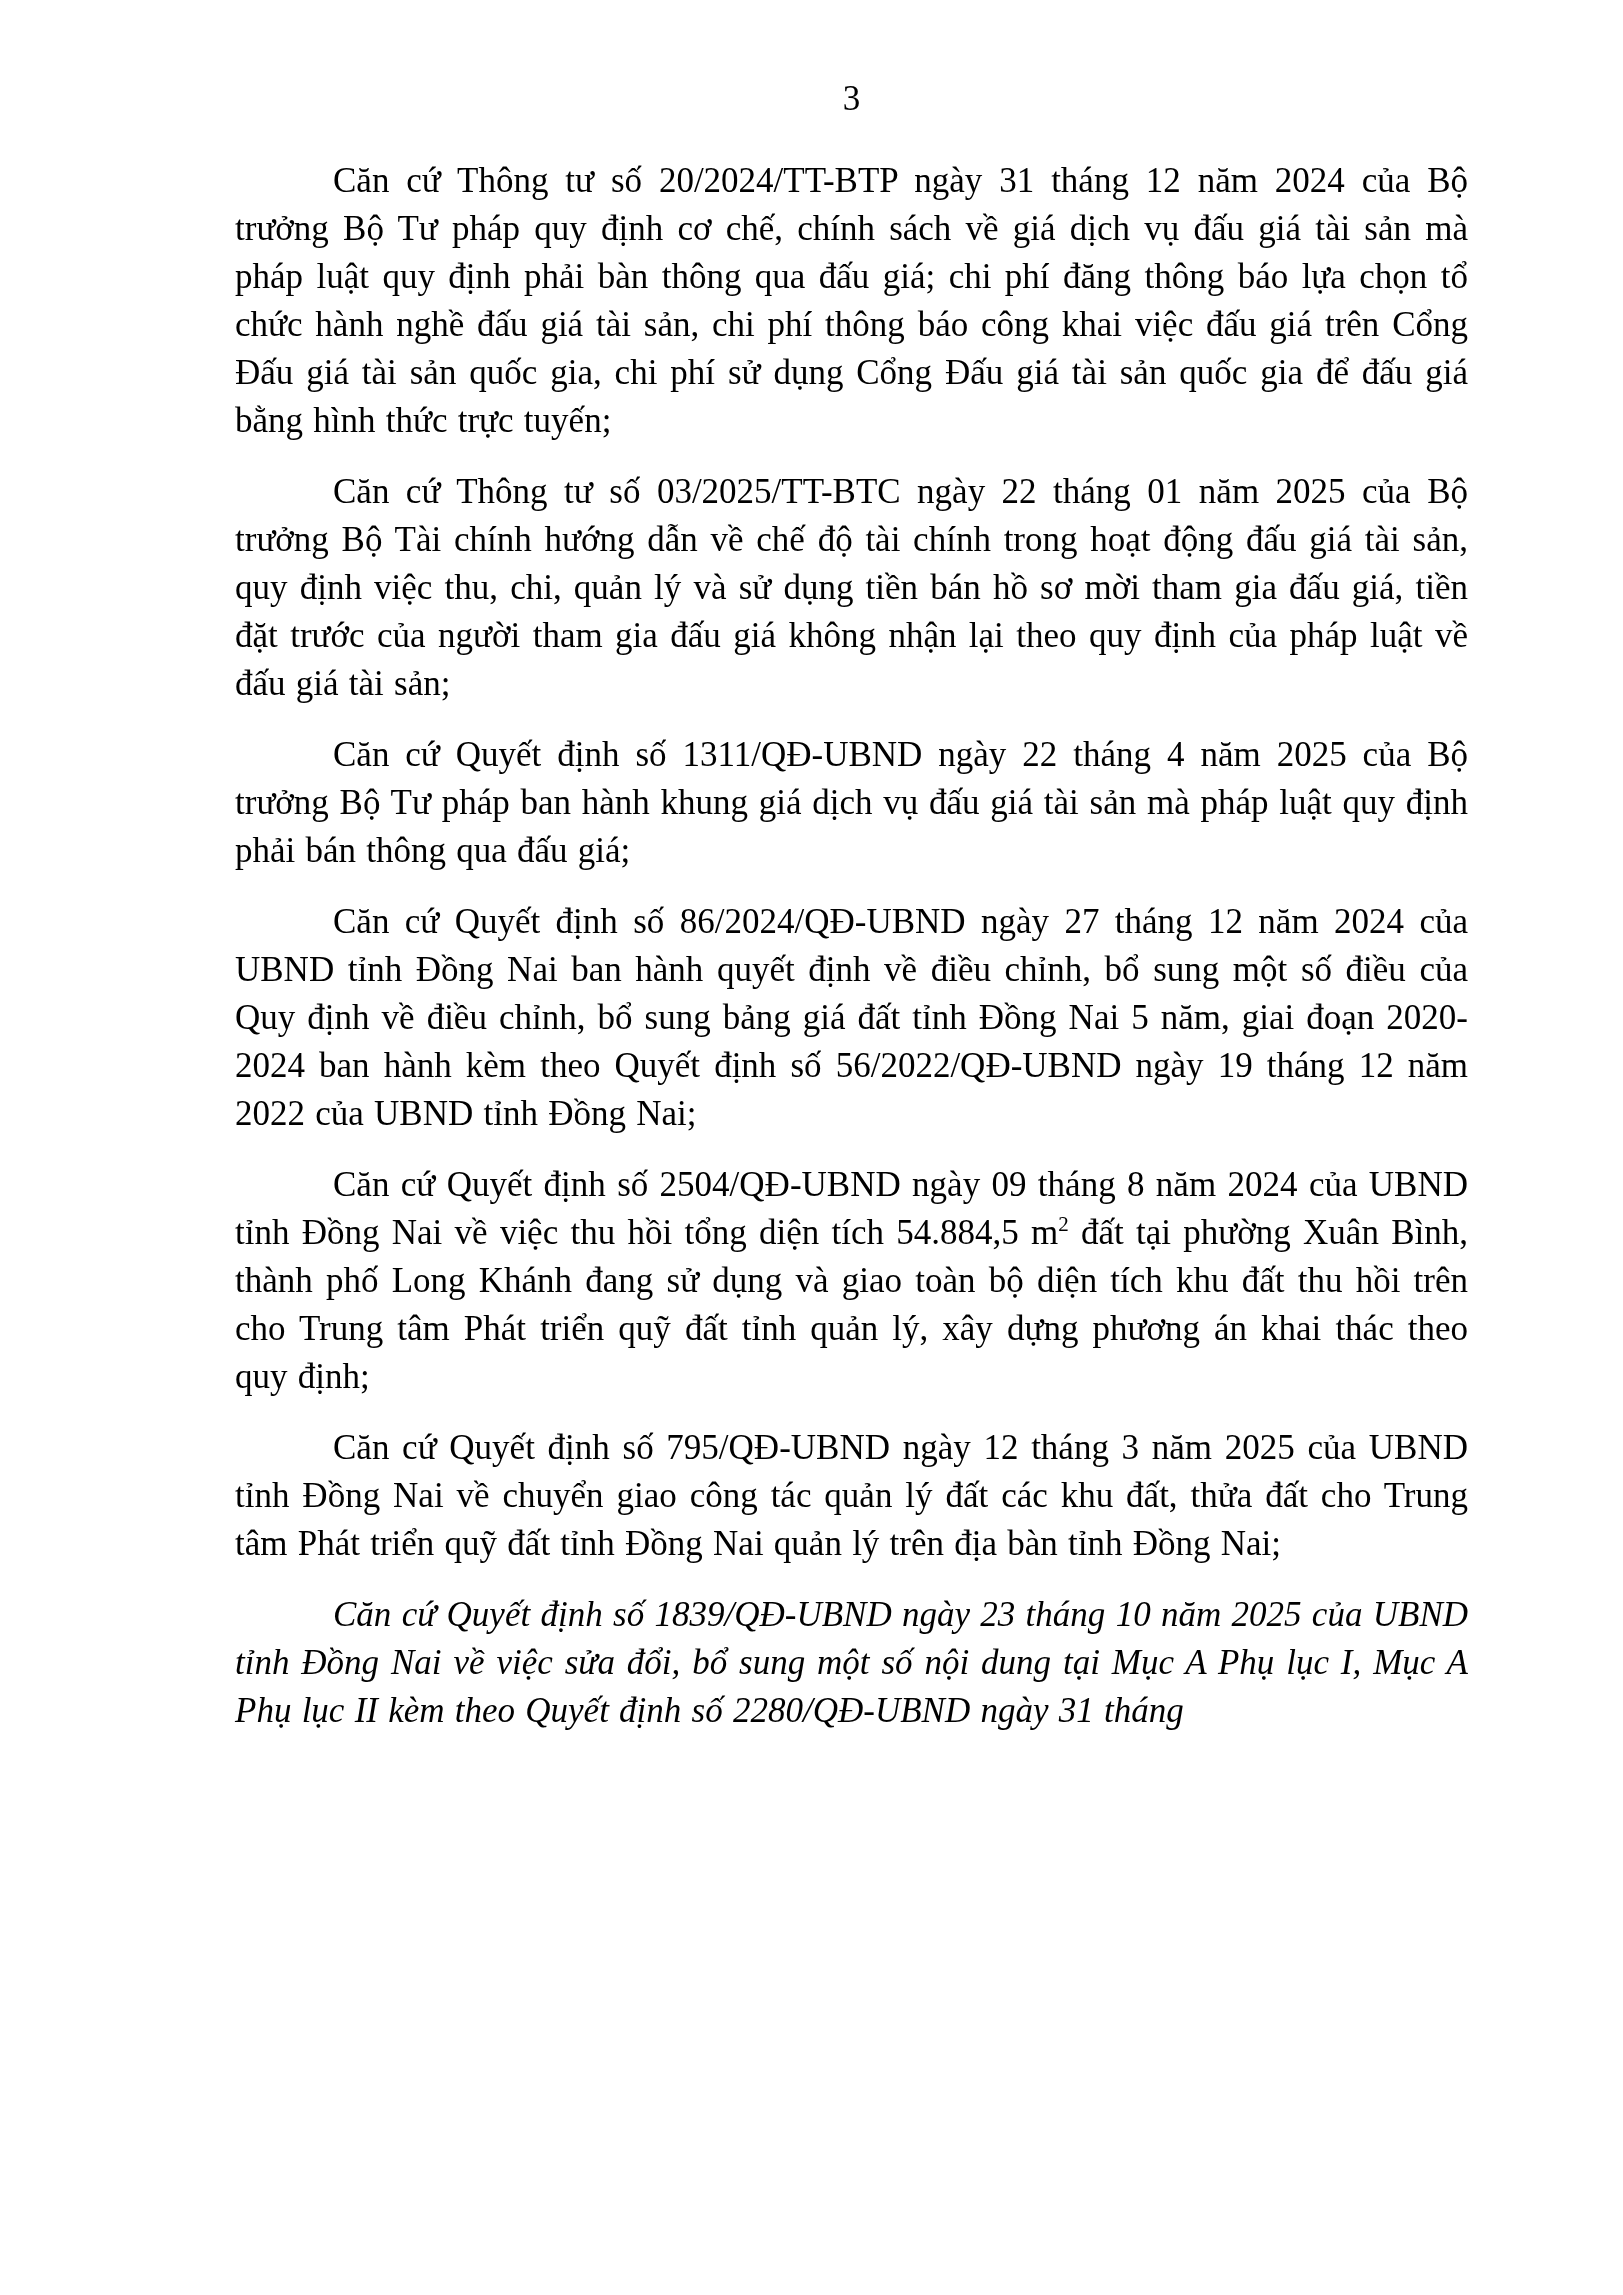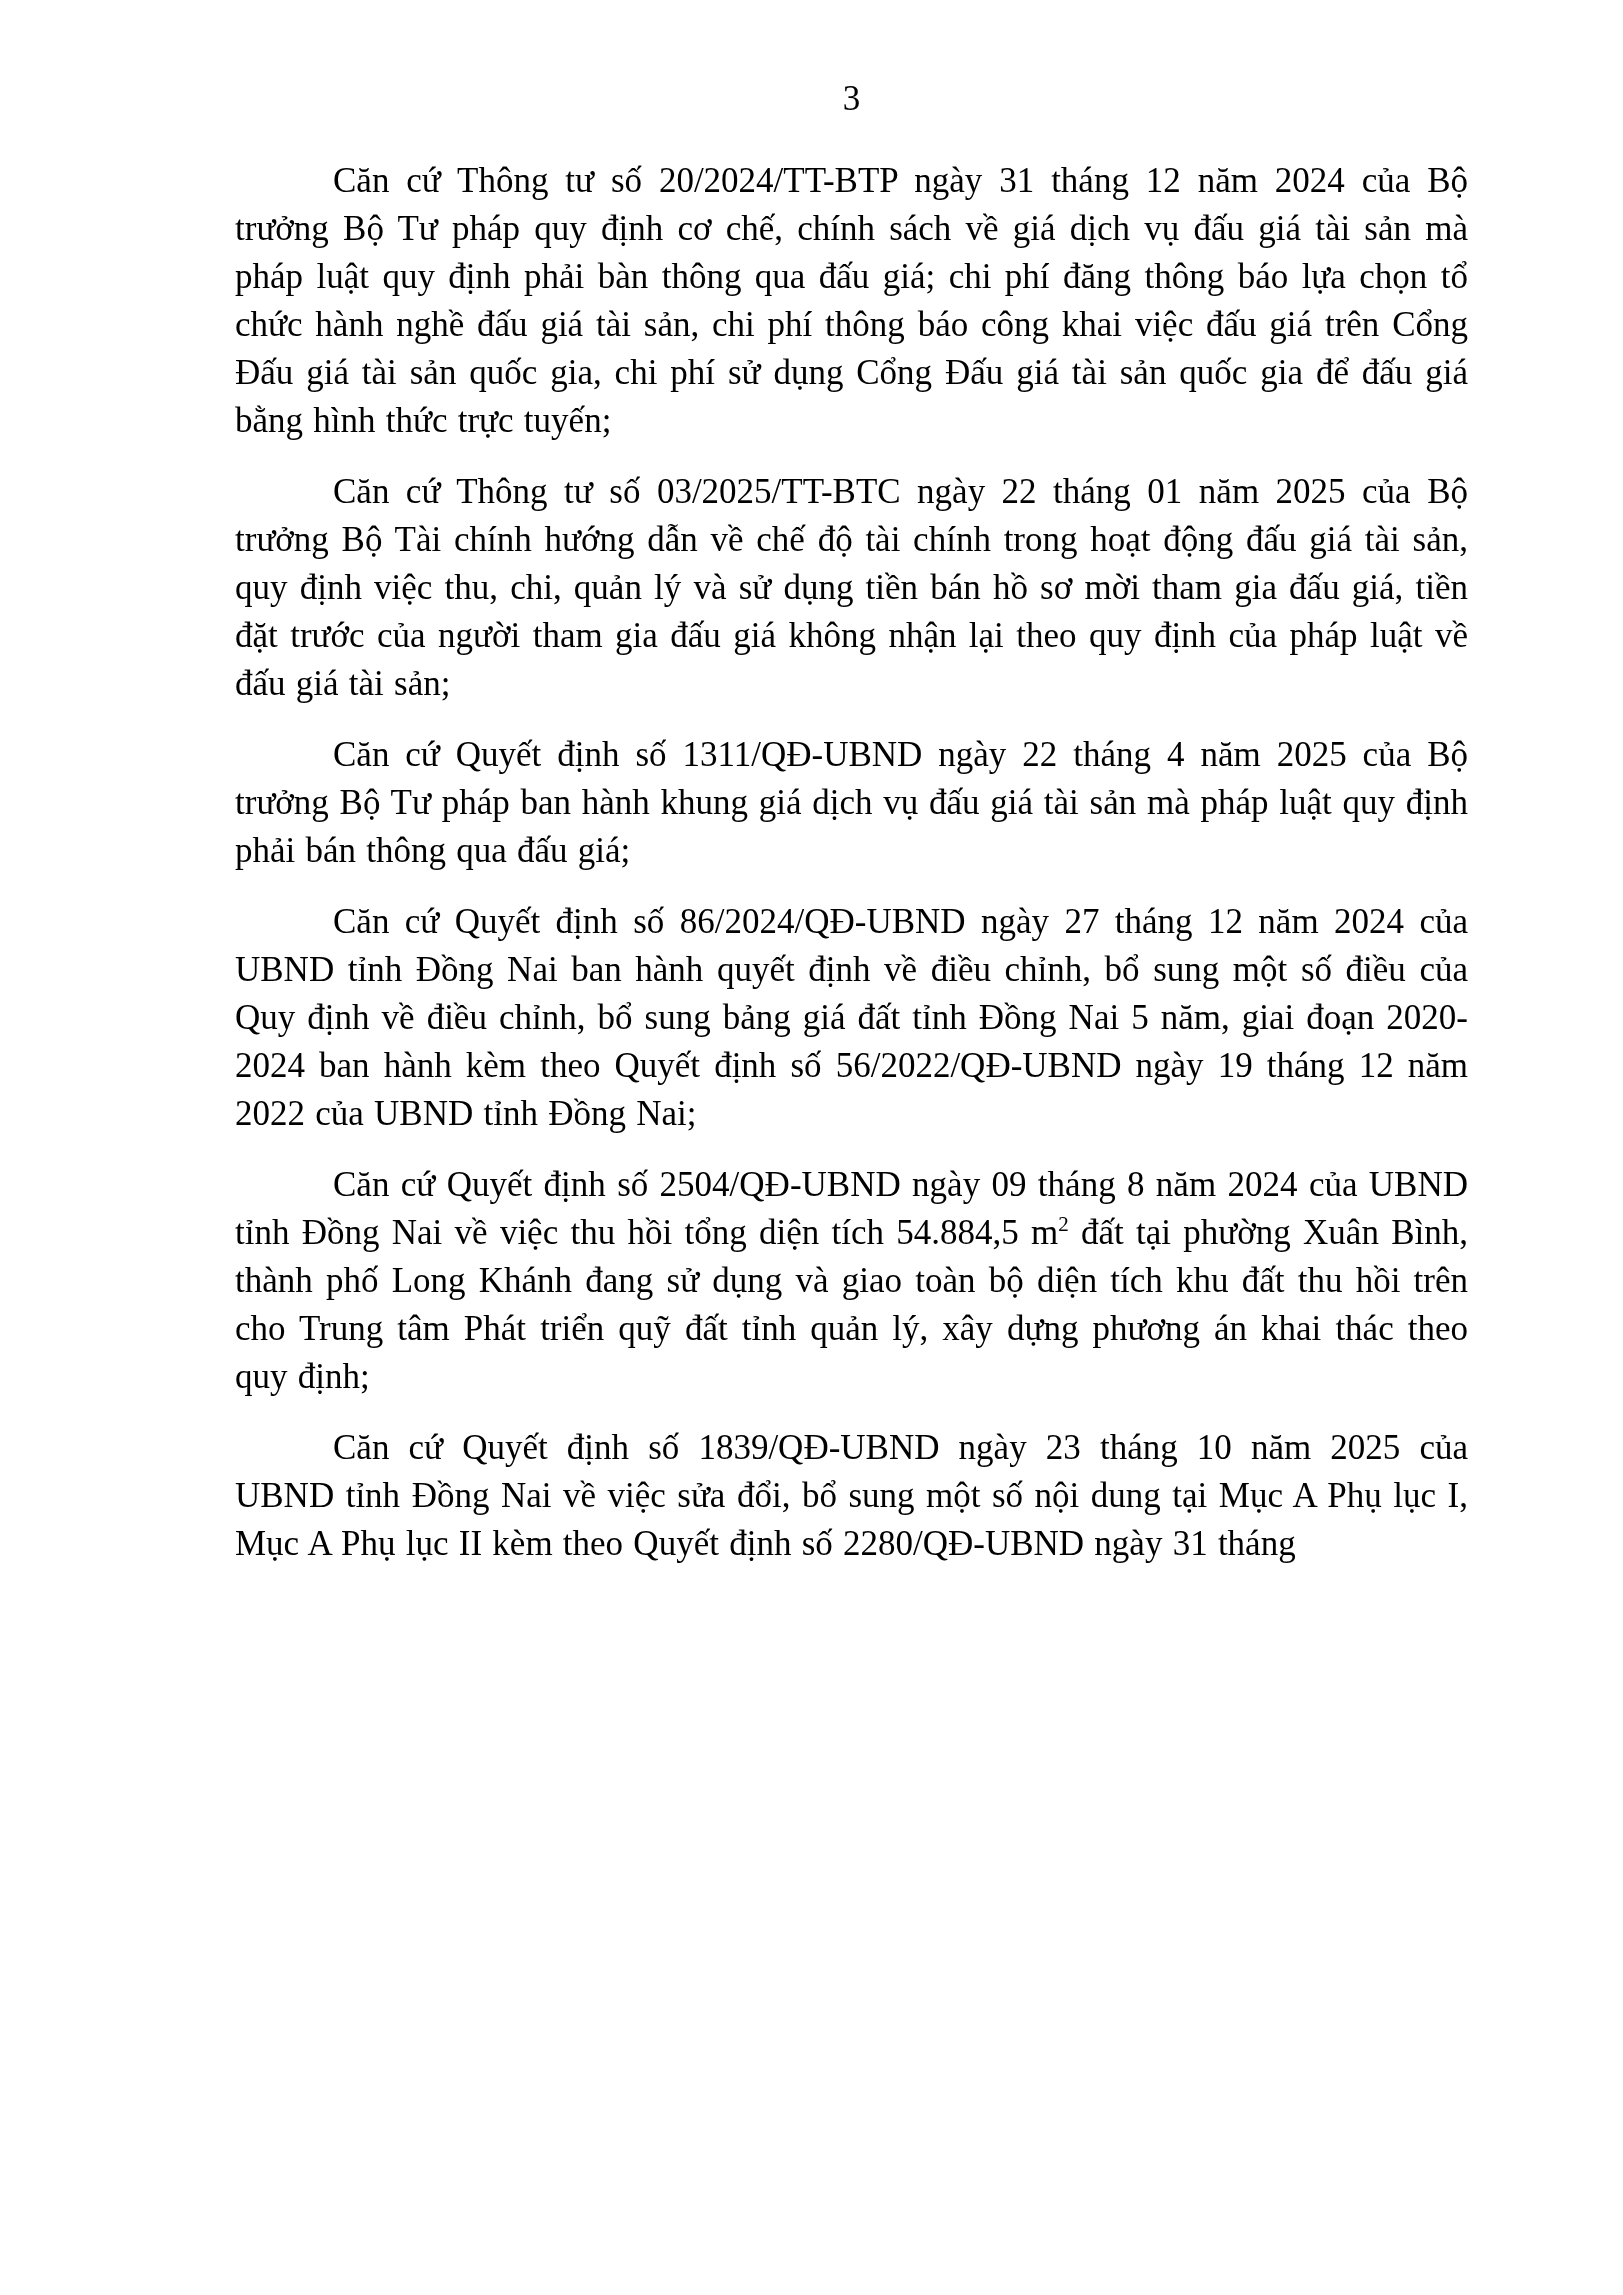--- a/index.html
+++ b/index.html
@@ -31,36 +31,38 @@
   .body-text p {
     margin: 8px 0 23px 0;
     font-size: 35px;
     line-height: 48px;
     text-align: justify;
     text-indent: 98px;
     word-spacing: 1.5px;
   }
   .body-text p:last-child {
     margin-bottom: 0;
+    font-style: italic;
   }
   .body-text sup {
     font-size: 60%;
     line-height: 0;
     vertical-align: super;
   }
 </style>
 </head>
 <body>
 
 <div class="page">
   <div class="content">
     <div class="page-number">3</div>
     <div class="body-text" id="document-body">
         <p><span>Căn cứ Thông tư số 20/2024/TT-BTP ngày 31 tháng 12 năm 2024 của Bộ trưởng Bộ Tư pháp quy định cơ chế, chính sách về giá dịch vụ đấu giá tài sản mà pháp luật quy định phải bàn thông qua đấu giá; chi phí đăng thông báo lựa chọn tổ chức hành nghề đấu giá tài sản, chi phí thông báo công khai việc đấu giá trên Cổng Đấu giá tài sản quốc gia, chi phí sử dụng Cổng Đấu giá tài sản quốc gia để đấu giá bằng hình thức trực tuyến;</span></p>
         <p><span>Căn cứ Thông tư số 03/2025/TT-BTC ngày 22 tháng 01 năm 2025 của Bộ trưởng Bộ Tài chính hướng dẫn về chế độ tài chính trong hoạt động đấu giá tài sản, quy định việc thu, chi, quản lý và sử dụng tiền bán hồ sơ mời tham gia đấu giá, tiền đặt trước của người tham gia đấu giá không nhận lại theo quy định của pháp luật về đấu giá tài sản;</span></p>
         <p><span>Căn cứ Quyết định số 1311/QĐ-UBND ngày 22 tháng 4 năm 2025 của Bộ trưởng Bộ Tư pháp ban hành khung giá dịch vụ đấu giá tài sản mà pháp luật quy định phải bán thông qua đấu giá;</span></p>
         <p><span>Căn cứ Quyết định số 86/2024/QĐ-UBND ngày 27 tháng 12 năm 2024 của UBND tỉnh Đồng Nai ban hành quyết định về điều chỉnh, bổ sung một số điều của Quy định về điều chỉnh, bổ sung bảng giá đất tỉnh Đồng Nai 5 năm, giai đoạn 2020-2024 ban hành kèm theo Quyết định số 56/2022/QĐ-UBND ngày 19 tháng 12 năm 2022 của UBND tỉnh Đồng Nai;</span></p>
         <p><span>Căn cứ Quyết định số 2504/QĐ-UBND ngày 09 tháng 8 năm 2024 của UBND tỉnh Đồng Nai về việc thu hồi tổng diện tích 54.884,5 m</span><sup>2</sup><span> đất tại phường Xuân Bình, thành phố Long Khánh đang sử dụng và giao toàn bộ diện tích khu đất thu hồi trên cho Trung tâm Phát triển quỹ đất tỉnh quản lý, xây dựng phương án khai thác theo quy định;</span></p>
+        <p><span>Căn cứ Quyết định số 795/QĐ-UBND ngày 12 tháng 3 năm 2025 của UBND tỉnh Đồng Nai về chuyển giao công tác quản lý đất các khu đất, thửa đất cho Trung tâm Phát triển quỹ đất tỉnh Đồng Nai quản lý trên địa bàn tỉnh Đồng Nai;</span></p>
         <p><span>Căn cứ Quyết định số 1839/QĐ-UBND ngày 23 tháng 10 năm 2025 của UBND tỉnh Đồng Nai về việc sửa đổi, bổ sung một số nội dung tại Mục A Phụ lục I, Mục A Phụ lục II kèm theo Quyết định số 2280/QĐ-UBND ngày 31 tháng</span></p>
       </div>
   </div>
 </div>
 
 
 </body></html>

